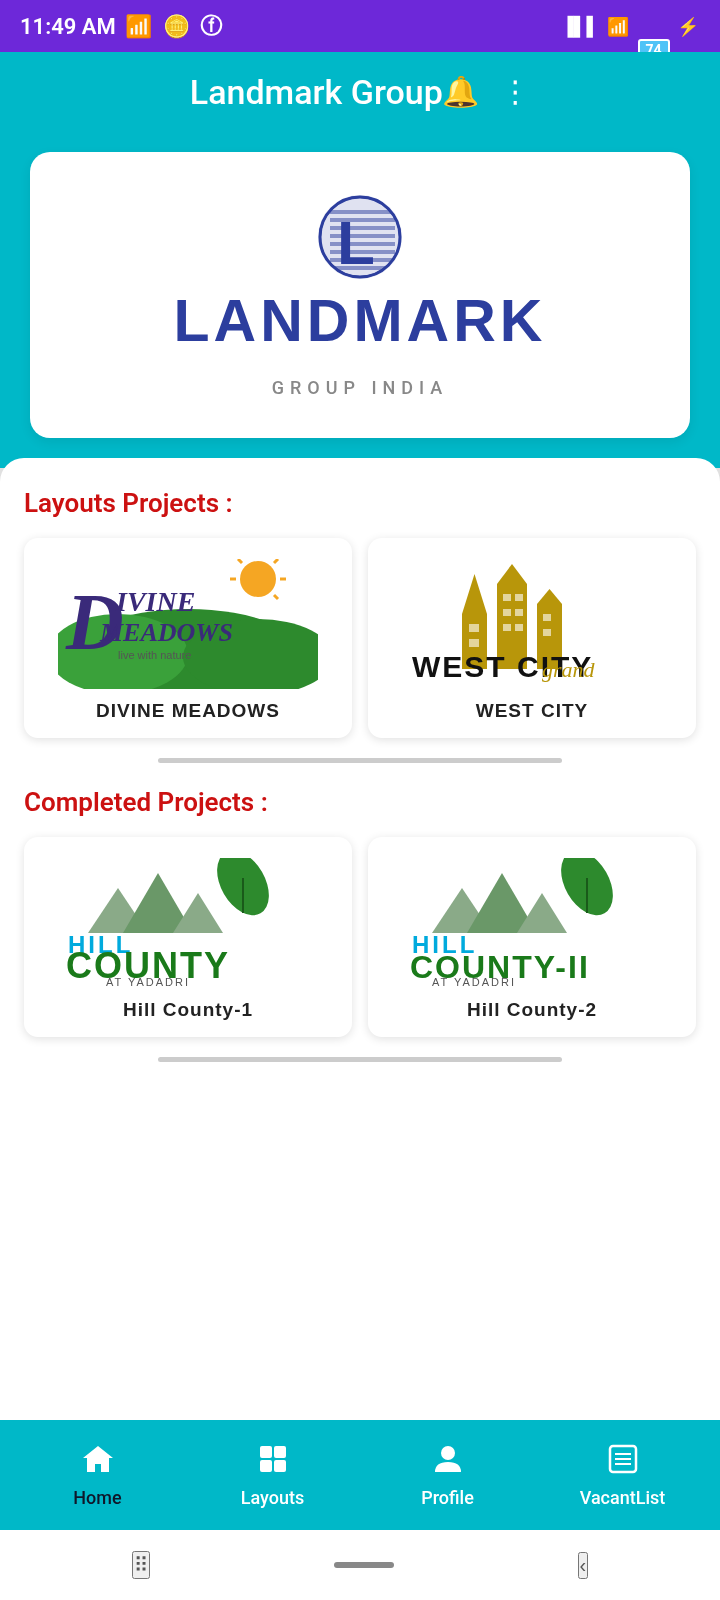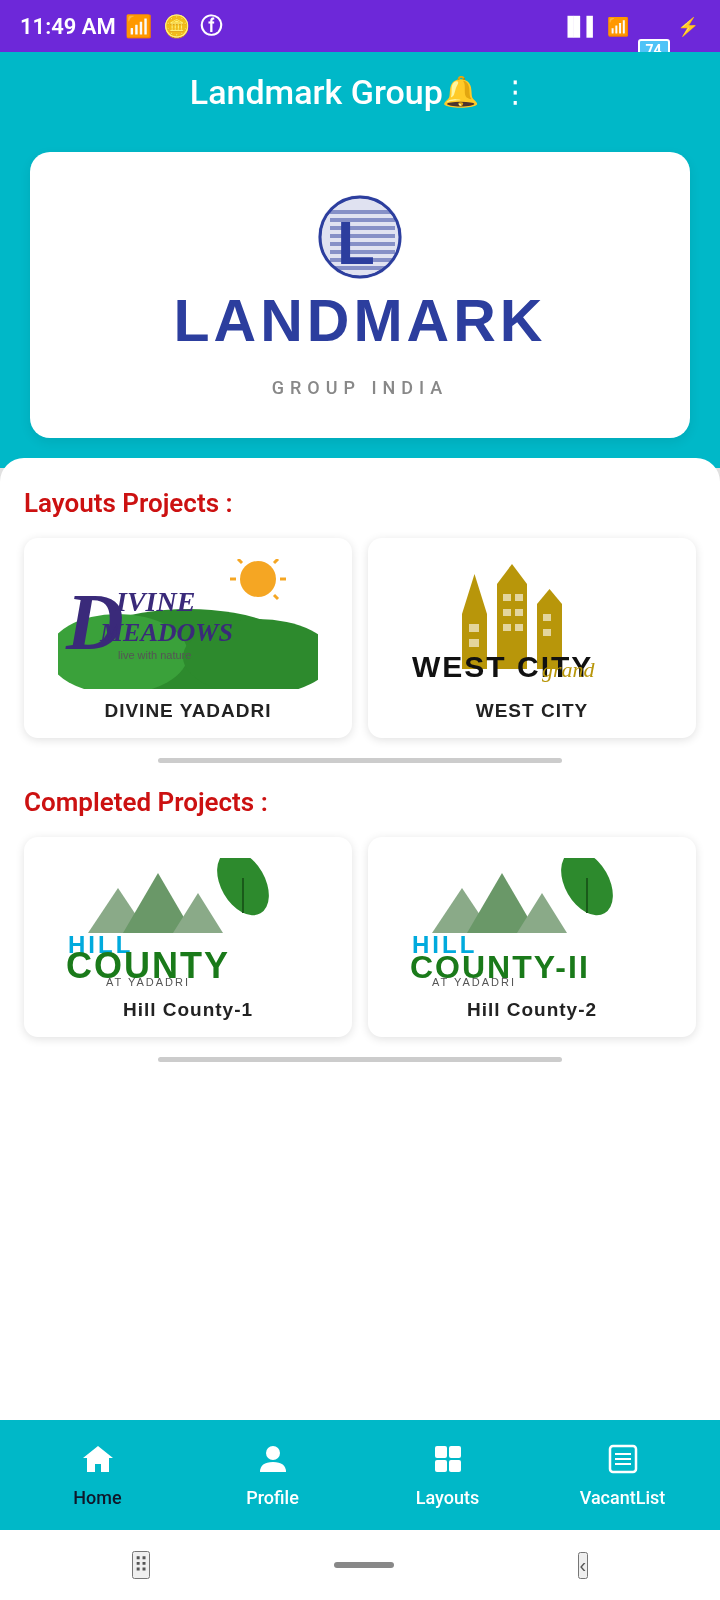--- a/index.html
+++ b/index.html
@@ -288,21 +288,21 @@
 
             <text x="8" y="90" font-family="Georgia, serif" font-size="80" font-style="italic" font-weight="700" fill="#3a2a7a">D</text>
 
             <text x="58" y="52" font-family="Georgia, serif" font-size="28" font-style="italic" font-weight="700" fill="#3a2a7a">IVINE</text>
 
             <text x="42" y="82" font-family="Georgia, serif" font-size="26" font-style="italic" font-weight="700" fill="#3a2a7a">MEADOWS</text>
 
             <text x="60" y="100" font-family="Arial" font-size="11" fill="#555">live with nature</text>
           </svg>
         </div>
-        <span class="project-name">DIVINE YADADRI</span>
+        <span class="project-name">DIVINE MEADOWS</span>
       </div>
 
       <div class="project-card">
         <div class="project-logo-area">
           <svg width="260" height="130" viewBox="0 0 260 130">
 
             <g transform="translate(50, 5)" fill="#b8960a">
 
               <rect x="10" y="50" width="25" height="55" fill="#b8960a"></rect>
 
@@ -397,37 +397,37 @@
       <svg width="34" height="34" viewBox="0 0 34 34" fill="white">
         <polygon points="17,4 2,16 6,16 6,30 14,30 14,22 20,22 20,30 28,30 28,16 32,16" fill="white"></polygon>
       </svg>
     </span>
     <span class="nav-label">Home</span>
   </div>
 
   <div class="nav-item">
     <span class="nav-icon">
       <svg width="34" height="34" viewBox="0 0 34 34" fill="white">
-        <circle cx="17" cy="11" r="7" fill="white"></circle>
-        <path d="M4,30 Q4,20 17,20 Q30,20 30,30" fill="white"></path>
-      </svg>
-    </span>
-    <span class="nav-label">Profile</span>
-  </div>
-
-  <div class="nav-item">
-    <span class="nav-icon">
-      <svg width="34" height="34" viewBox="0 0 34 34" fill="white">
         <rect x="4" y="4" width="12" height="12" rx="2" fill="white"></rect>
         <rect x="18" y="4" width="12" height="12" rx="2" fill="white"></rect>
         <rect x="4" y="18" width="12" height="12" rx="2" fill="white"></rect>
         <rect x="18" y="18" width="12" height="12" rx="2" fill="white"></rect>
       </svg>
     </span>
     <span class="nav-label">Layouts</span>
+  </div>
+
+  <div class="nav-item">
+    <span class="nav-icon">
+      <svg width="34" height="34" viewBox="0 0 34 34" fill="white">
+        <circle cx="17" cy="11" r="7" fill="white"></circle>
+        <path d="M4,30 Q4,20 17,20 Q30,20 30,30" fill="white"></path>
+      </svg>
+    </span>
+    <span class="nav-label">Profile</span>
   </div>
 
   <div class="nav-item">
     <span class="nav-icon">
       <svg width="34" height="34" viewBox="0 0 34 34" fill="white">
         <rect x="4" y="4" width="26" height="26" rx="3" fill="none" stroke="white" stroke-width="2.5"></rect>
         <line x1="9" y1="12" x2="25" y2="12" stroke="white" stroke-width="2"></line>
         <line x1="9" y1="17" x2="25" y2="17" stroke="white" stroke-width="2"></line>
         <line x1="9" y1="22" x2="25" y2="22" stroke="white" stroke-width="2"></line>
       </svg>

